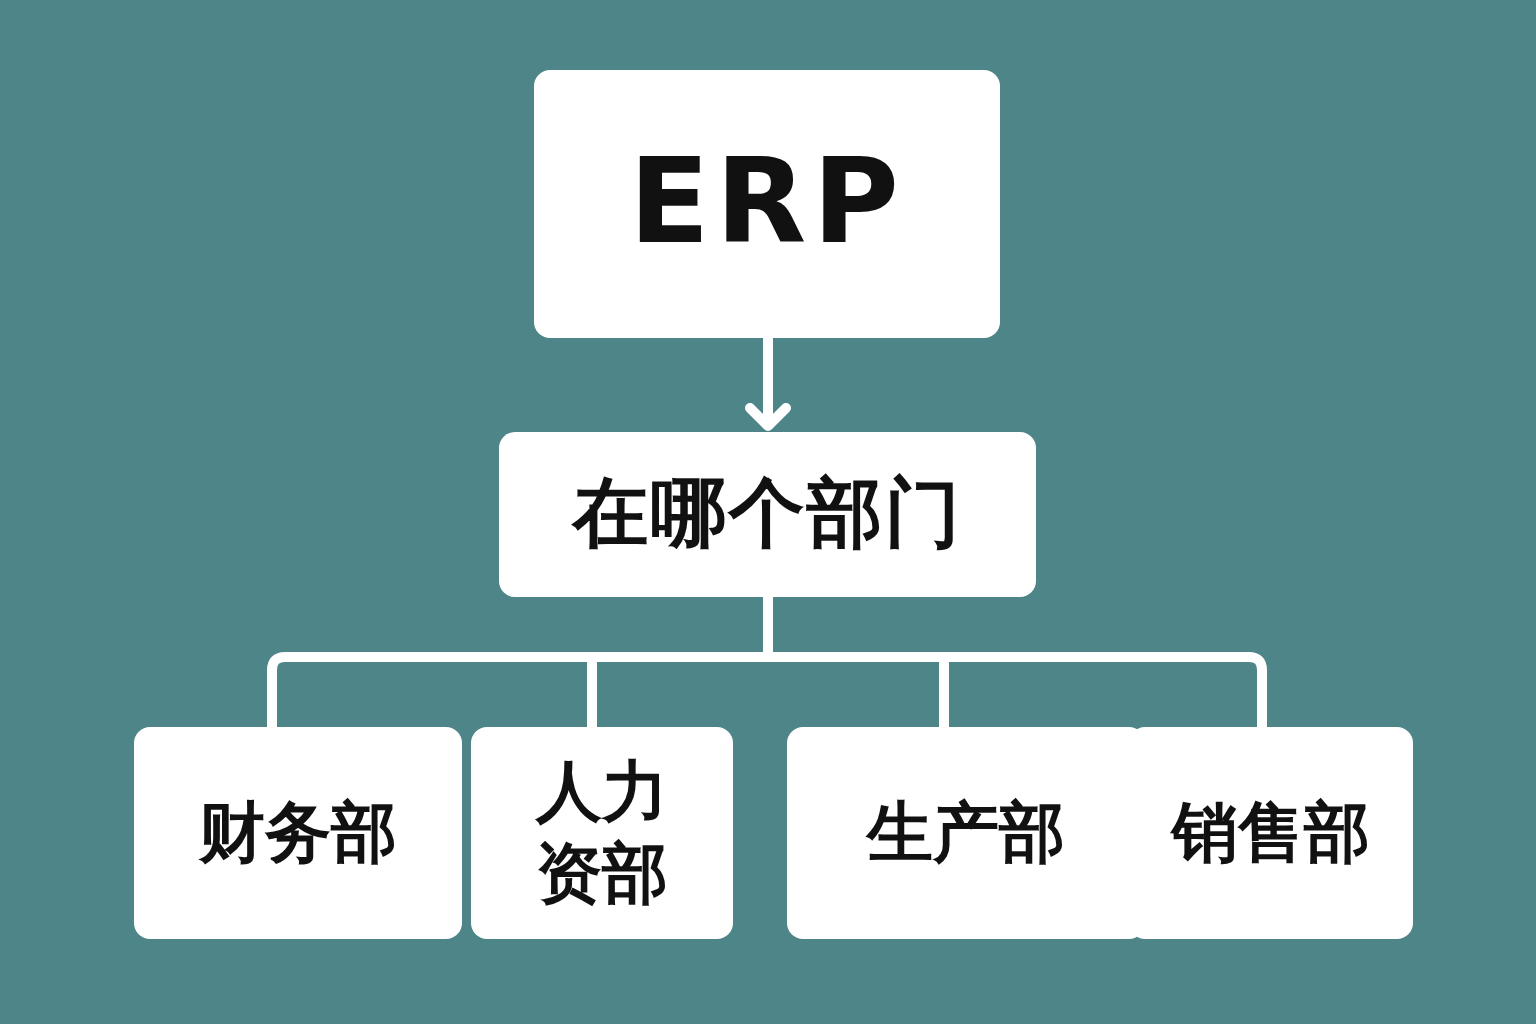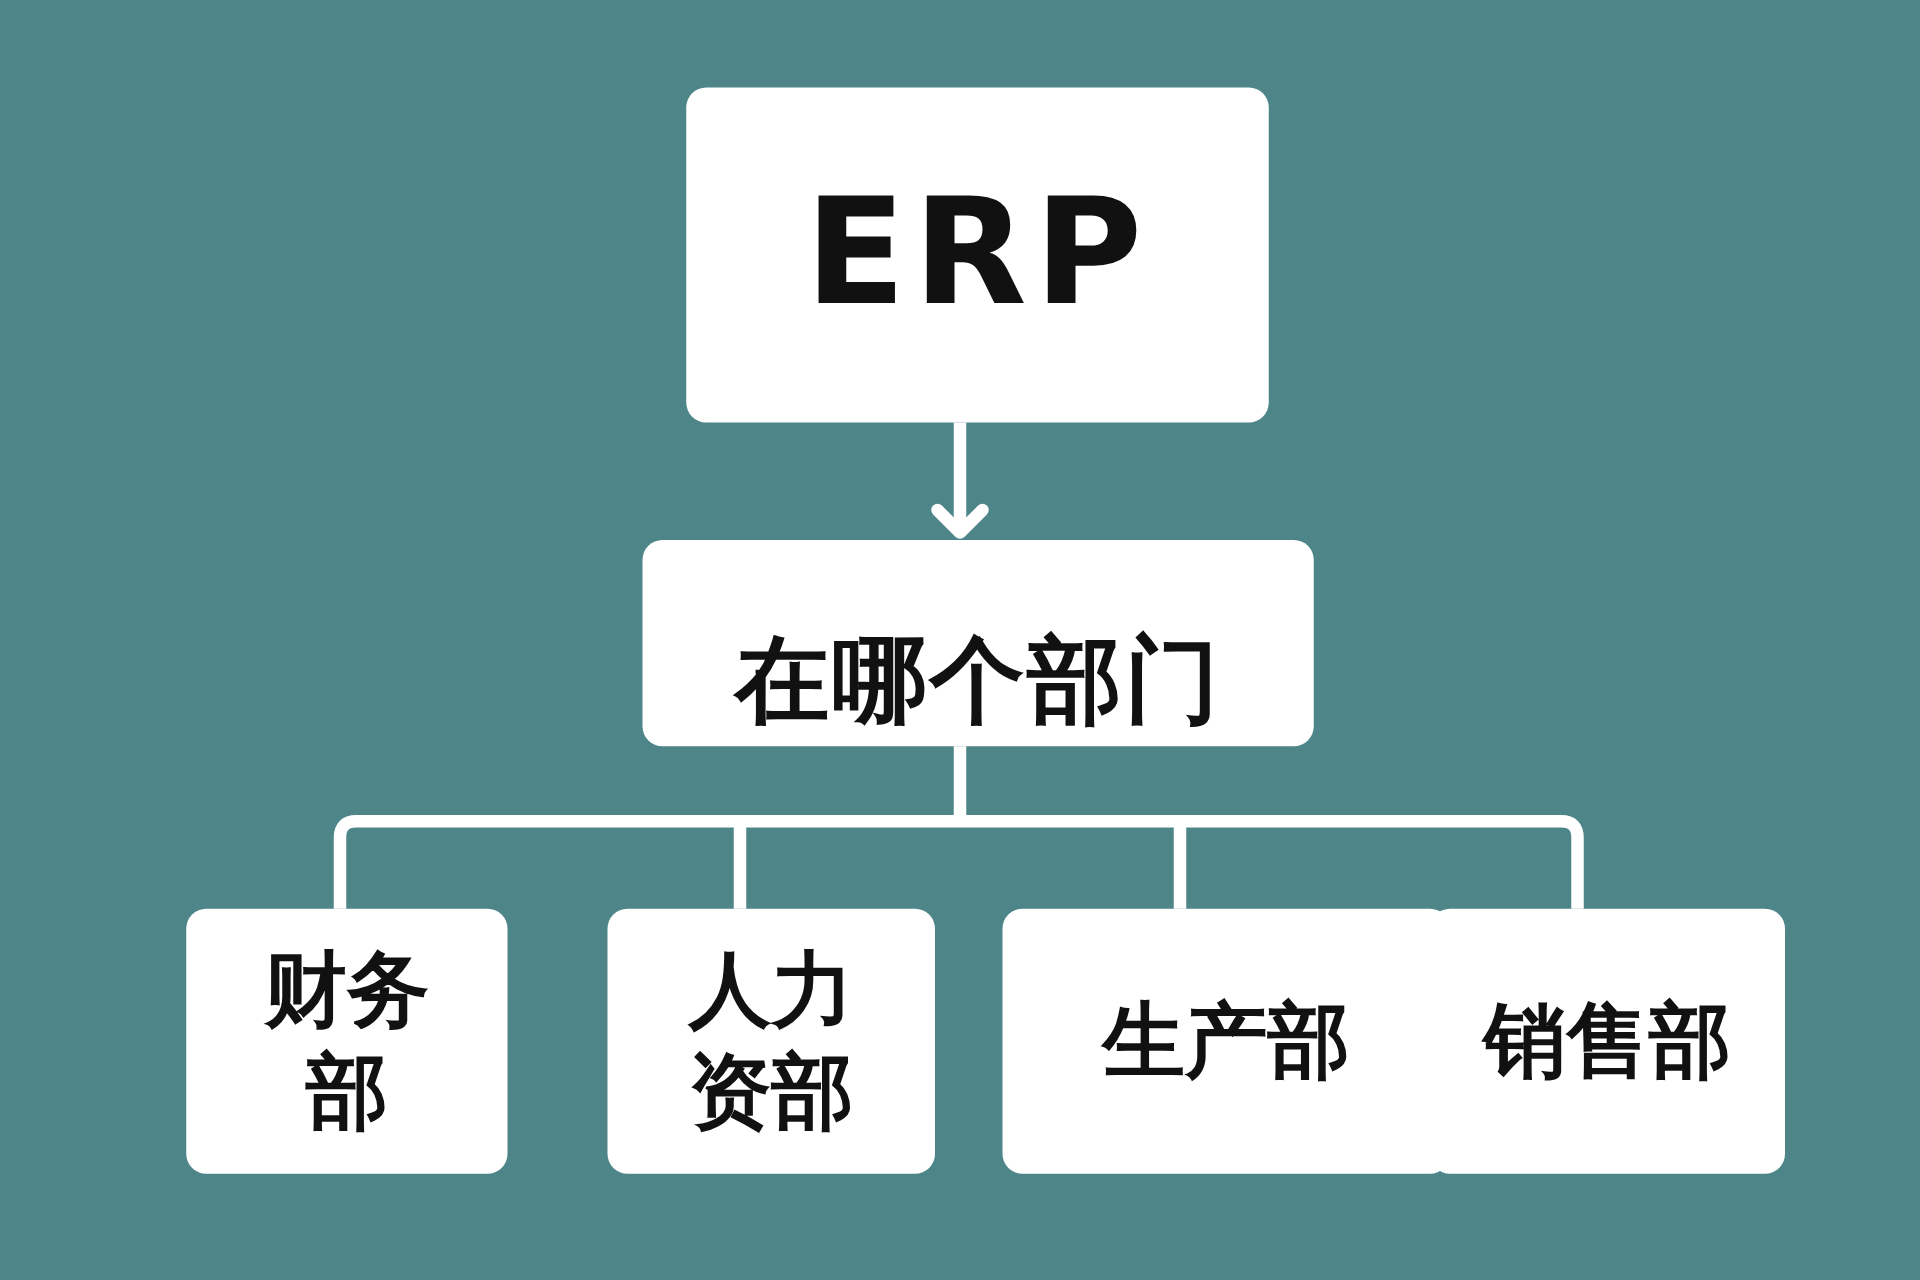--- a/index.html
+++ b/index.html
@@ -11,30 +11,29 @@
   }
   .box {
     position: absolute;
     background: #ffffff;
     border-radius: 16px;
     display: flex; flex-direction: column;
     align-items: center; justify-content: center;
     color: #111111;
     text-align: center;
     box-sizing: border-box;
-    margin-left: 15px;
   }
   #erp-box { left: 534px; top: 70px; width: 466px; height: 268px; }
   #erp-title { font-size: 118px; font-weight: bold; letter-spacing: 6px; line-height: 1; margin-top: -6px; }
   #erp-sub { font-size: 60px; font-weight: bold; line-height: 1; margin-top: 22px; letter-spacing: 2px; }
-  #q-box { left: 499px; top: 432px; width: 537px; height: 165px; justify-content: flex-end; }
+  #q-box { left: 499px; top: 432px; width: 537px; height: 165px; }
   #q-text { font-size: 76px; font-weight: bold; letter-spacing: 2px; }
   .dept { top: 727px; height: 212px; }
   .dept-label { font-size: 66px; font-weight: bold; line-height: 1.25; padding: 0 30px; }
-  #dept-0 { left: 134px; width: 257px; }
+  #dept-0 { left: 134px; width: 328px; }
   #dept-1 { left: 471px; width: 262px; }
   #dept-1 .dept-label { padding: 0 40px; }
   #dept-2 { left: 787px; width: 358px; }
   #dept-3 { left: 1129px; width: 284px; }
   svg#connectors { position: absolute; left: 0; top: 0; }
 </style>
 </head>
 <body>
 
 <svg id="connectors" width="1536" height="1024">

